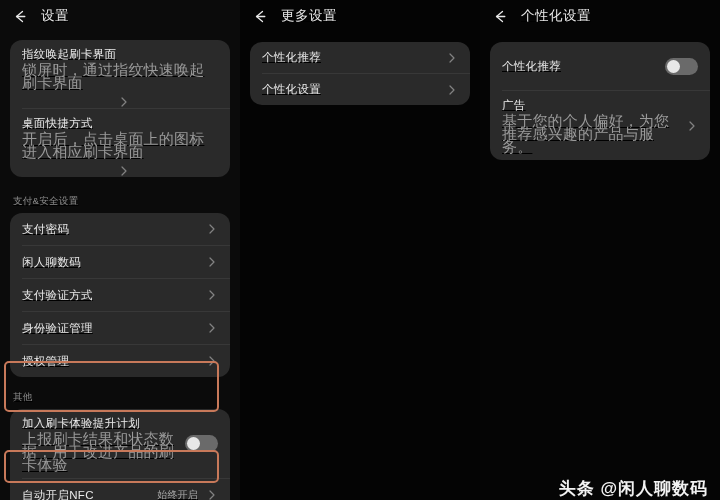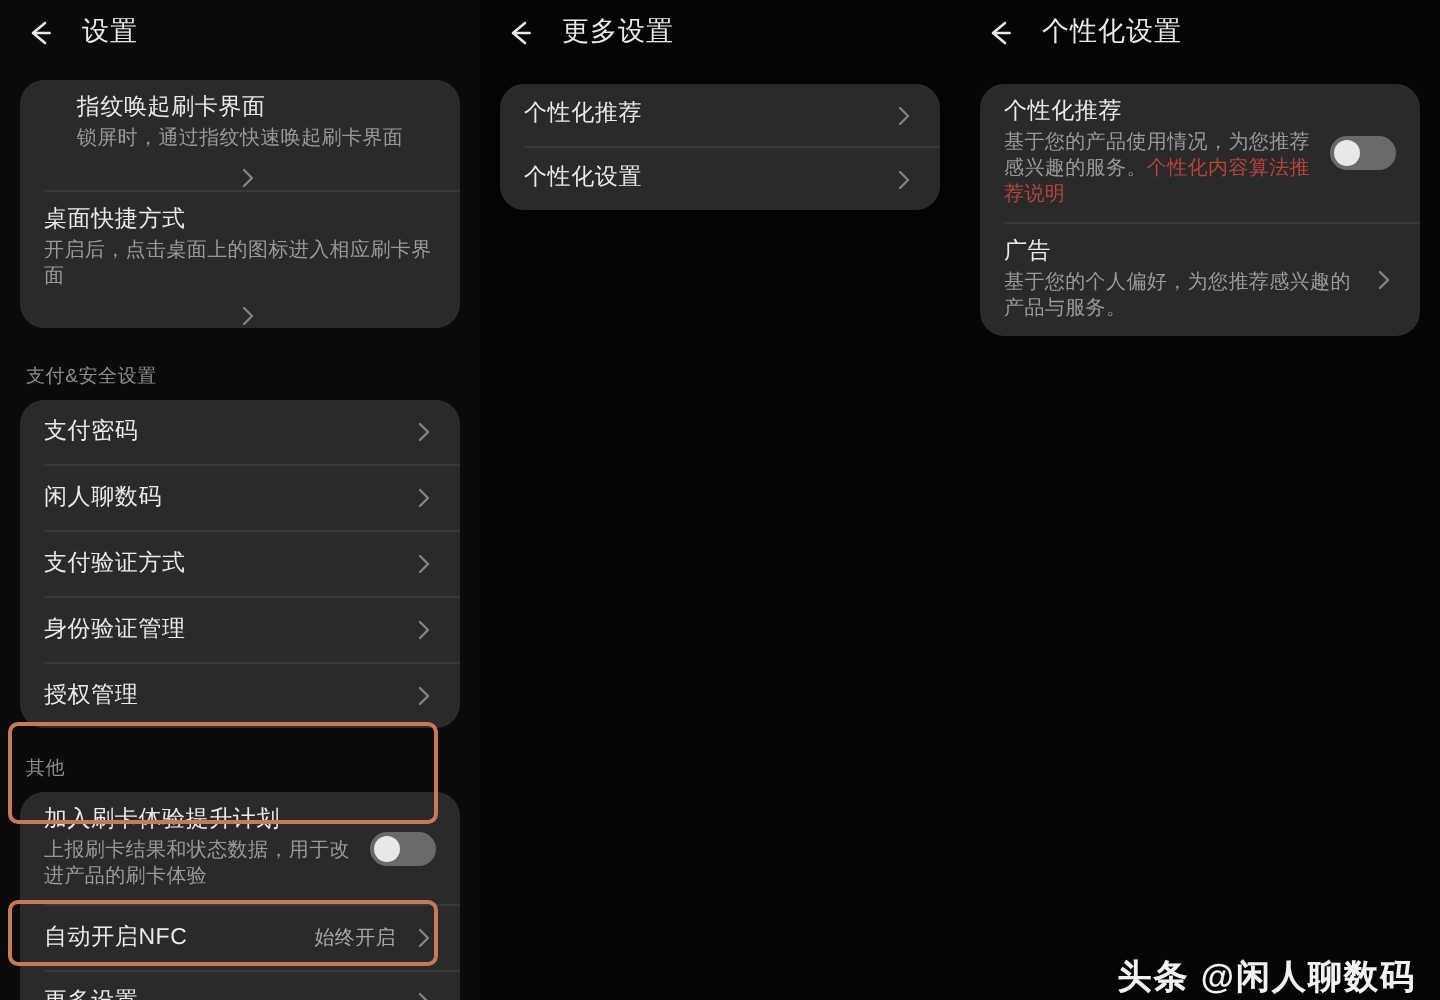--- a/index.html
+++ b/index.html
@@ -11,20 +11,21 @@
     background: #000000;
     font-family: "Liberation Sans", "DejaVu Sans", sans-serif;
   }
 
   #screen {
     position: relative;
     width: 720px;
     height: 360px;
     background: #5eead4;
     display: flex;
+    text-decoration: underline;
   }
 
   .panel {
     position: relative;
     width: 240px;
     height: 500px;
     background: #0a0a0a;
     flex: 0 0 240px;
   }
   .panel.p1 { background: #0b0b0b; }
@@ -75,21 +76,21 @@
     padding: 7px 0;
   }
   .row .t-main {
     color: #eaeaea;
     font-size: 11.5px;
     line-height: 15px;
     letter-spacing: 0.3px;
   }
   .row .t-sub {
     color: #9a9a9a;
-    font-size: 10px;
+    font-size: 15px;
     line-height: 13px;
     letter-spacing: 0.2px;
     margin-top: 1px;
   }
   .row .t-sub .redlink {
     color: #b8443c;
   }
   .row.tall { min-height: 44px; flex-direction: column; }
   .row.single { min-height: 32px; }
 
@@ -369,21 +370,20 @@
       </span>
       <span class="hdr-title">个性化设置</span>
     </div>
 
     <div class="spacer-10"></div>
 
     <div class="card">
       <div class="row" style="min-height:48px">
         <div class="texts">
           <div class="t-main">个性化推荐</div>
-          <div class="t-sub"><span>基于您的产品使用情况，为您推荐感兴趣的服务。</span><span class="redlink">个性化内容算法推荐说明</span></div>
         </div>
         <span class="toggle">
           <span class="knob"></span>
         </span>
       </div>
       <div class="divider"></div>
       <div class="row" style="min-height:44px">
         <div class="texts">
           <div class="t-main">广告</div>
           <div class="t-sub">基于您的个人偏好，为您推荐感兴趣的产品与服务。</div>

